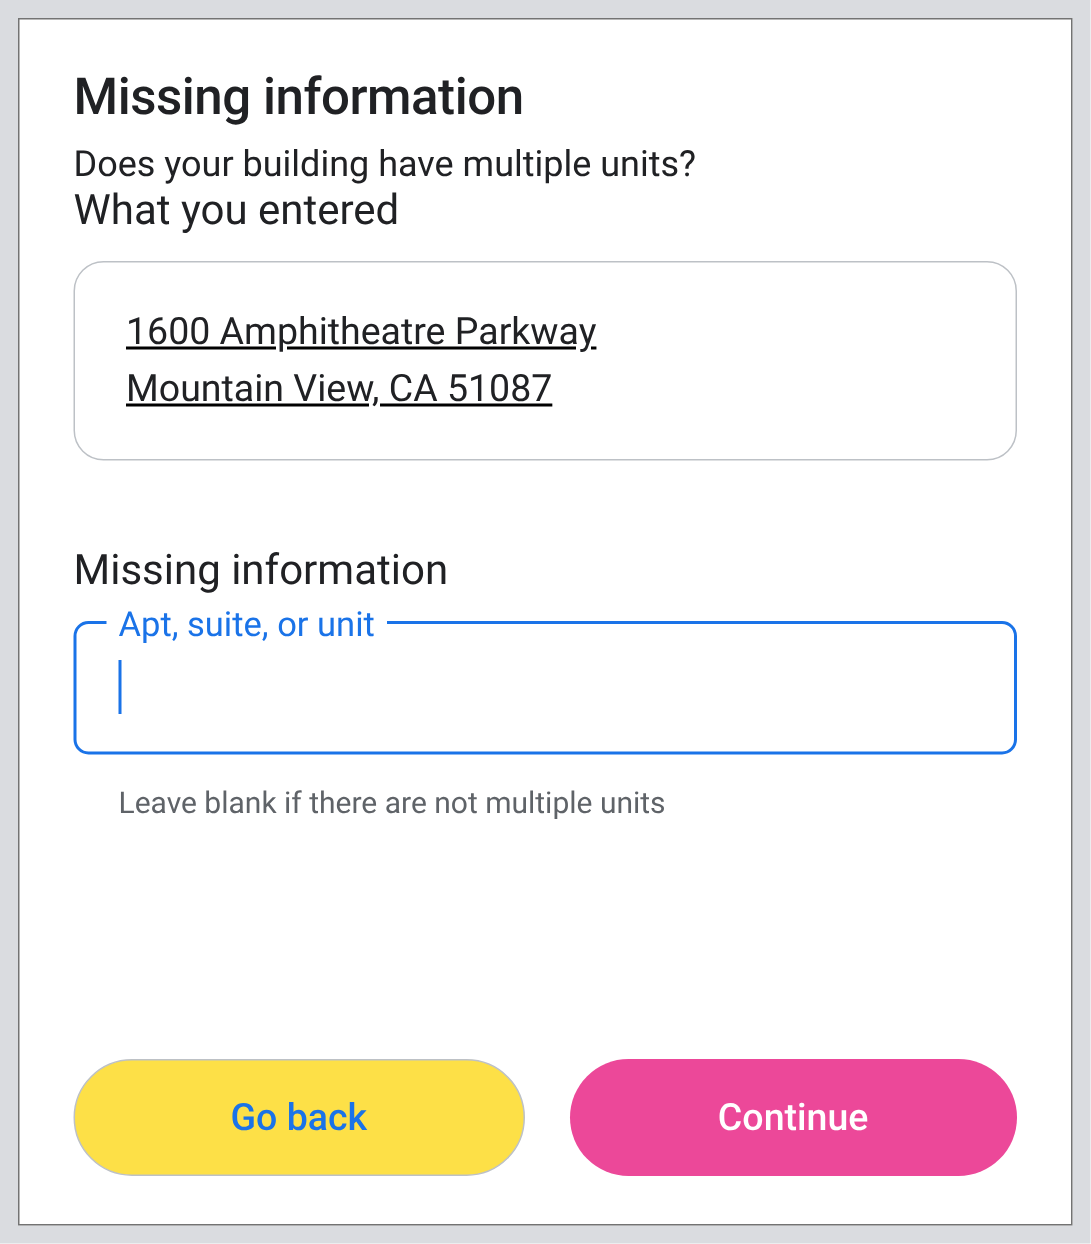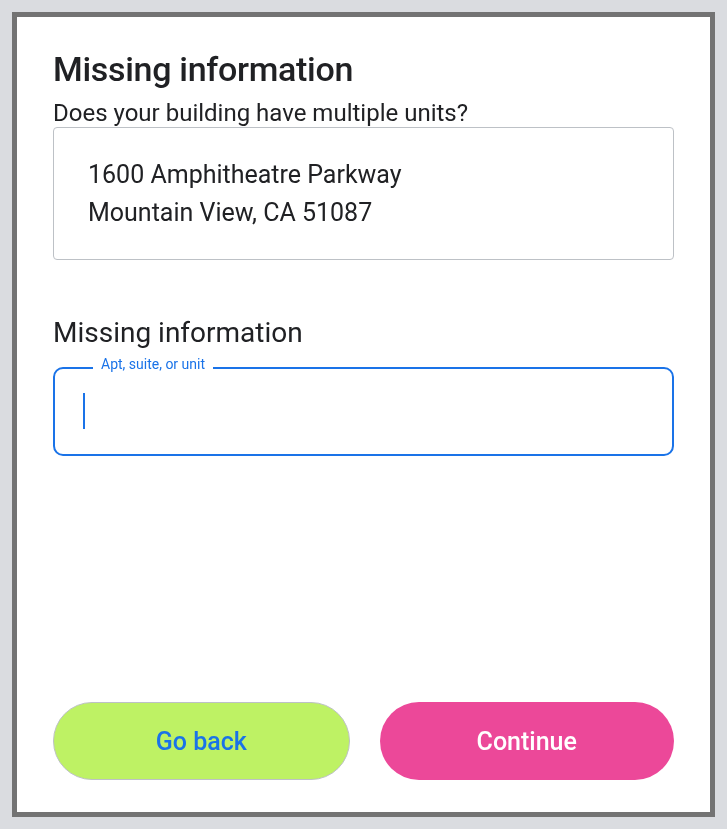--- a/index.html
+++ b/index.html
@@ -11,21 +11,21 @@
     body {
       font-family: 'Google Sans', Roboto, Arial, sans-serif;
       background: #dadce0;
       padding: 12px;
       width: 727px;
       height: 829px;
     }
     
     .dialog {
       background: #ffffff;
-      border: 5px solid #737373;
+      border: 1px solid #737373;
       padding: 32px 36px;
       height: 100%;
       position: relative;
     }
     
     .title {
       font-size: 34px;
       font-weight: 500;
       color: #202124;
       margin-bottom: 10px;
@@ -40,23 +40,24 @@
     
     .section-label {
       font-size: 28px;
       color: #202124;
       font-weight: 400;
       margin-bottom: 18px;
     }
     
     .entered-box {
       border: 1px solid #bdc1c6;
-      border-radius: 4px;
+      border-radius: 20px;
       padding: 28px 34px;
       margin-bottom: 56px;
+      text-decoration: underline;
     }
     
     .entered-line {
       font-size: 25px;
       color: #202124;
       line-height: 1.5;
     }
     
     .input-wrapper {
       position: relative;
@@ -70,24 +71,24 @@
       padding: 30px 28px;
       font-size: 22px;
       color: #202124;
       outline: none;
       font-family: inherit;
     }
     
     .floating-label {
       position: absolute;
       top: -11px;
-      left: 40px;
+      left: 22px;
       background: #ffffff;
       padding: 0 8px;
-      font-size: 14px;
+      font-size: 23px;
       color: #1a73e8;
       font-weight: 400;
     }
     
     .cursor {
       position: absolute;
       left: 30px;
       top: 26px;
       width: 2px;
       height: 36px;
@@ -117,52 +118,54 @@
       font-size: 25px;
       font-weight: 500;
       cursor: pointer;
       font-family: inherit;
       display: flex;
       align-items: center;
       justify-content: center;
     }
     
     .btn-outline {
-      background: #bef264;
+      background: #fde047;
       border: 1px solid #bdc1c6;
       color: #1a73e8;
     }
     
     .btn-primary {
       background: #ec4899;
       border: none;
       color: #ffffff;
     }
   </style>
 </head>
 <body>
 
 <div class="dialog">
 
   <h1 class="title">Missing information</h1>
   <p class="subtitle">Does your building have multiple units?</p>
 
+  <div class="section-label">What you entered</div>
 
   <div class="entered-box">
     <div class="entered-line">1600 Amphitheatre Parkway</div>
     <div class="entered-line">Mountain View, CA 51087</div>
   </div>
 
   <div class="section-label">Missing information</div>
 
   <div class="input-wrapper">
     <label class="floating-label">Apt, suite, or unit</label>
     <input type="text" class="input-field" value="" style="">
     <div class="cursor"></div>
   </div>
 
+  <div class="helper-text">Leave blank if there are not multiple units</div>
 
   <div class="button-row">
     <button class="btn btn-outline">Go back</button>
     <button class="btn btn-primary">Continue</button>
   </div>
 
 </div>
 
 </body></html>

